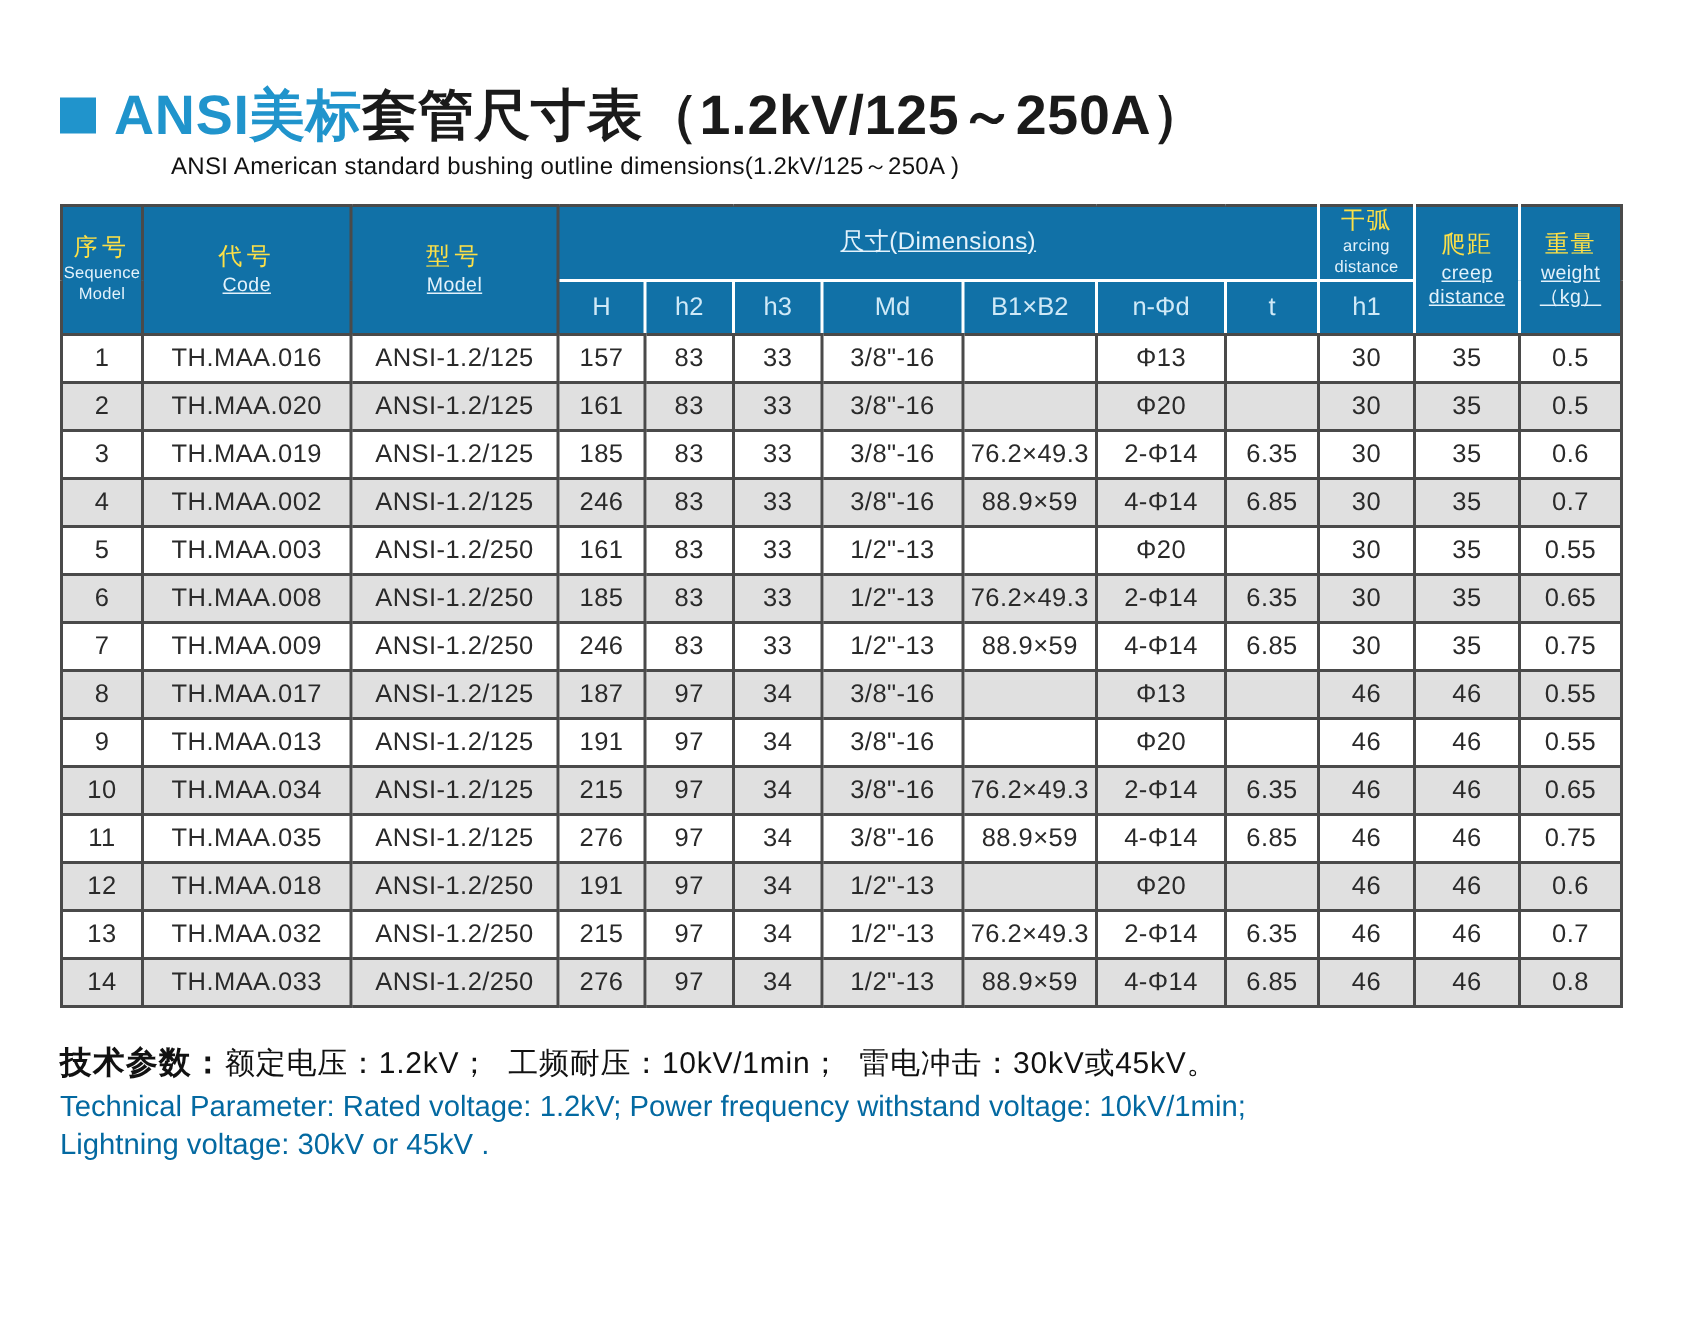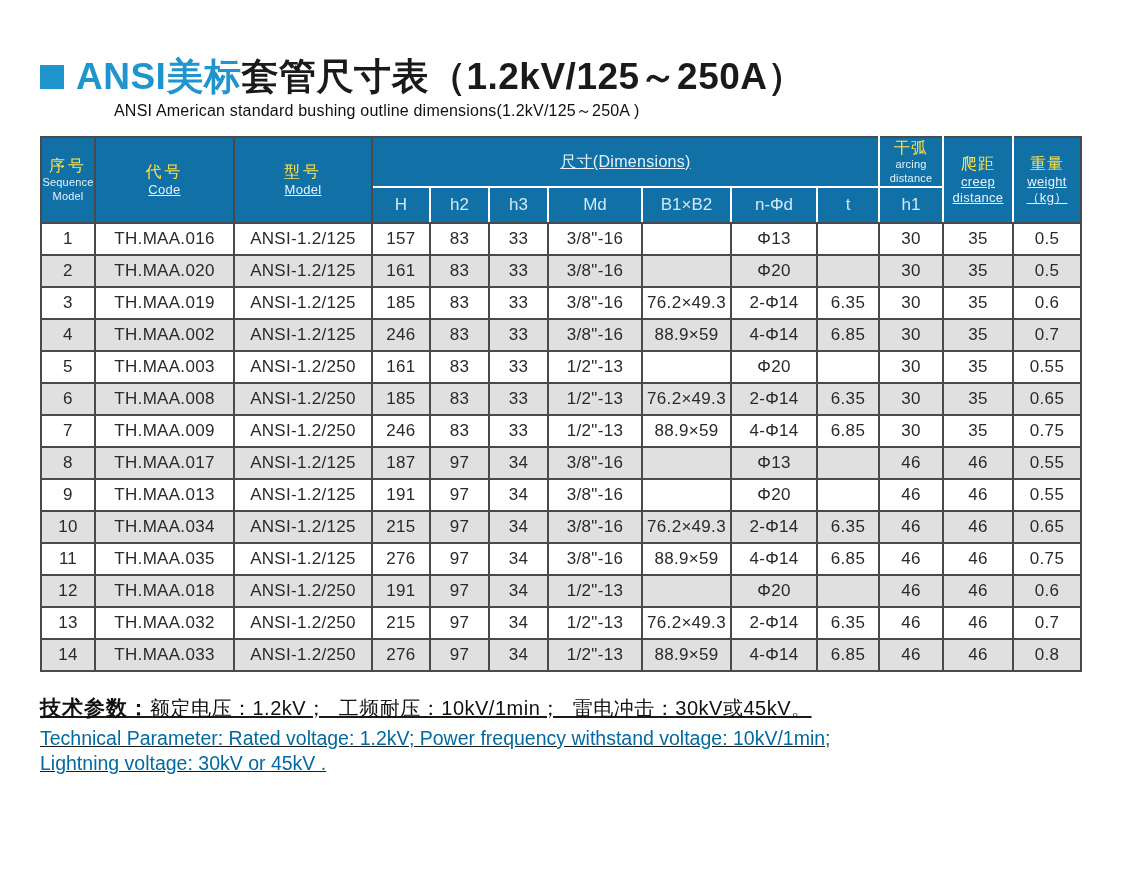--- a/index.html
+++ b/index.html
@@ -76,21 +76,21 @@
     color: #2a2a2a;
     padding: 0 2px;
     background: #ffffff;
     letter-spacing: 0.3px;
     white-space: nowrap;
     overflow: hidden;
   }
   tbody tr:nth-child(even) td { background: #e0e0e0; }
 
   
-  .footer { margin: 22px 0 0 40px; text-decoration: underline; }
+  .footer { margin: 22px 0 0 40px; }
   .f-zh {
     font-size: 20px; color: #111111;
     letter-spacing: 0.5px;
     white-space: nowrap;
   }
   .f-zh .f-bold { font-weight: bold; font-size: 21px; letter-spacing: 1px; }
   .f-en {
     font-size: 19.5px; color: #0369a1;
     line-height: 1.32;
     margin-top: 4px;

